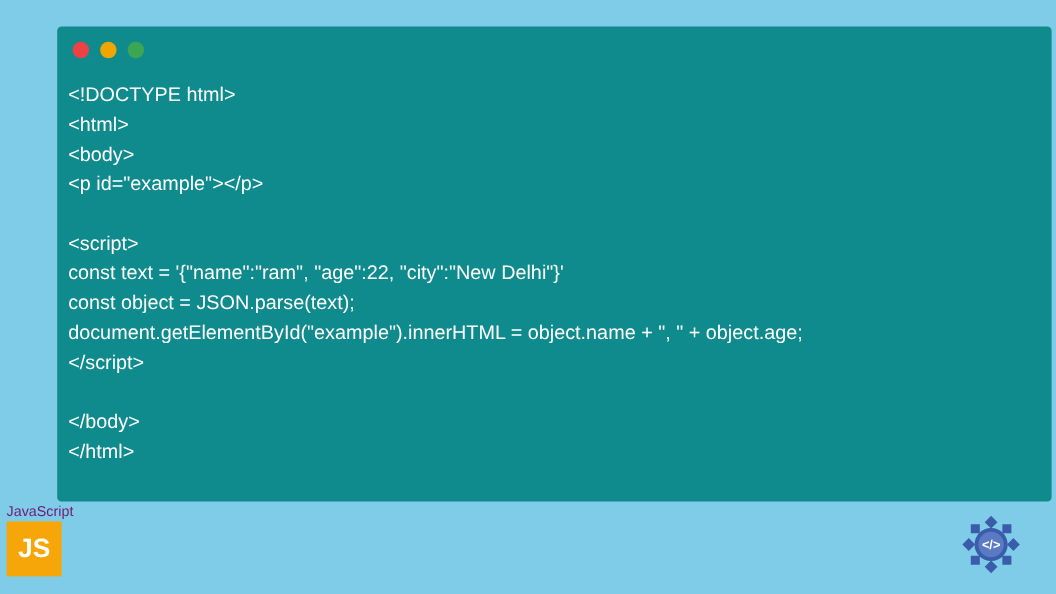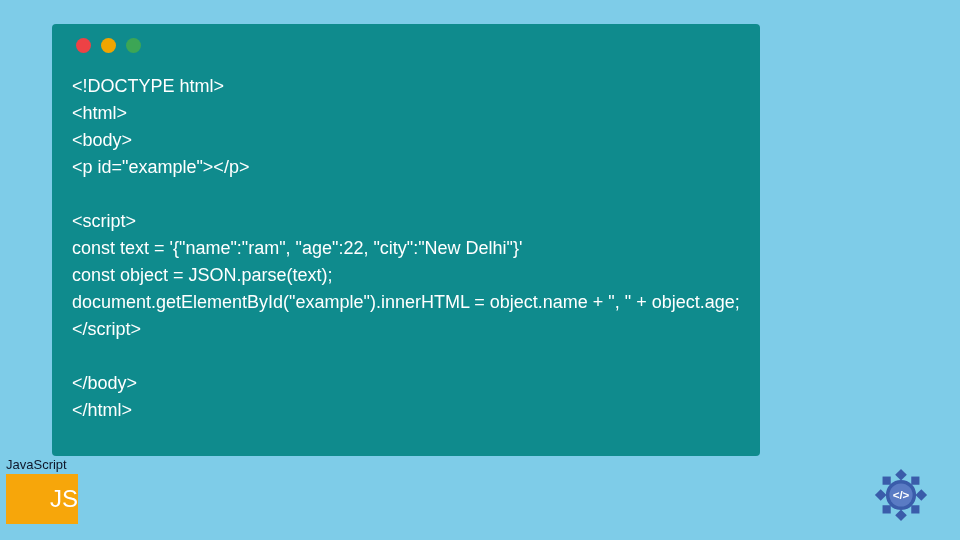--- a/index.html
+++ b/index.html
@@ -11,25 +11,25 @@
       width: 960px;
       height: 540px;
       background: #7ecce8;
       position: relative;
       font-family: Arial, sans-serif;
     }
     .code-window {
       position: absolute;
       top: 24px;
       left: 52px;
-      width: 708px;
+      width: 904px;
       height: 432px;
       background: #0f8b8d;
       border-radius: 4px;
-      padding: 14px 18px;
+      padding: 14px 8px;
     }
     .window-controls {
       display: flex;
       gap: 10px;
       margin-bottom: 20px;
       padding-left: 6px;
     }
     .control-dot {
       width: 15px;
       height: 15px;
@@ -49,34 +49,34 @@
     .js-badge {
       position: absolute;
       bottom: 16px;
       left: 6px;
       display: flex;
       flex-direction: column;
       align-items: flex-start;
     }
     .js-label {
       font-size: 13px;
-      color: #0f172a;
+      color: #701a75;
       margin-bottom: 2px;
       font-weight: normal;
       margin-top: 44px;
     }
     .js-icon {
-      width: 72px;
+      width: 50px;
       height: 50px;
       background: #f7a60a;
       display: flex;
       align-items: center;
-      justify-content: flex-end;
+      justify-content: center;
       color: #fff;
-      font-weight: normal;
+      font-weight: bold;
       font-size: 24px;
       font-family: Arial, sans-serif;
     }
     .delft-logo {
       position: absolute;
       bottom: 16px;
       right: 30px;
       display: flex;
       align-items: center;
       gap: 6px;

